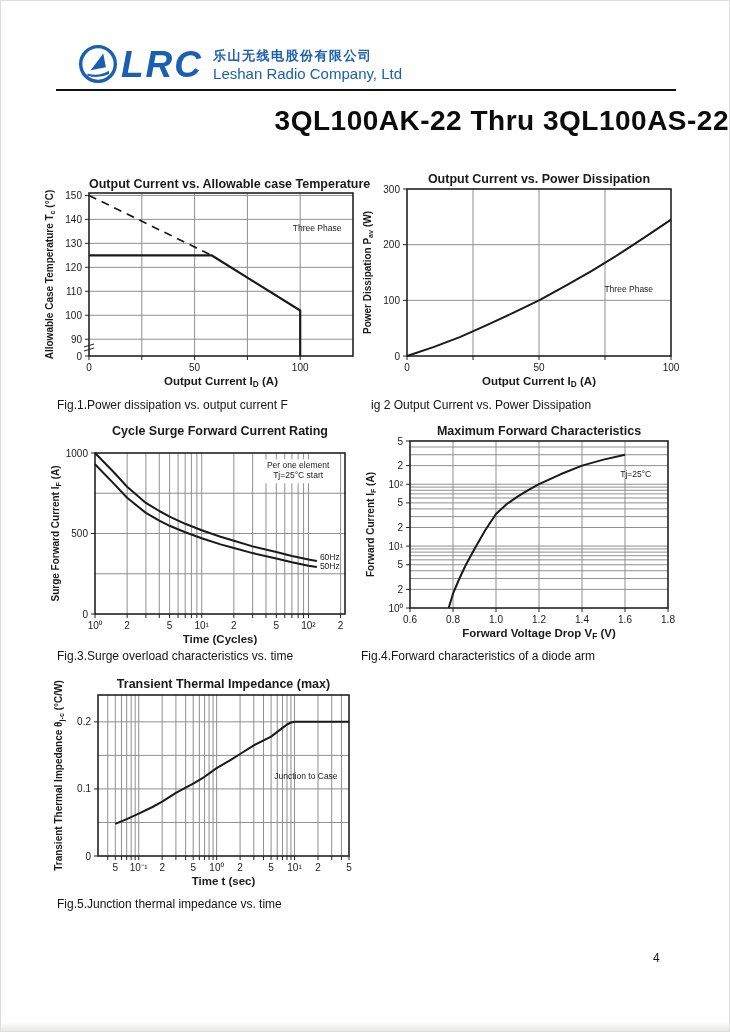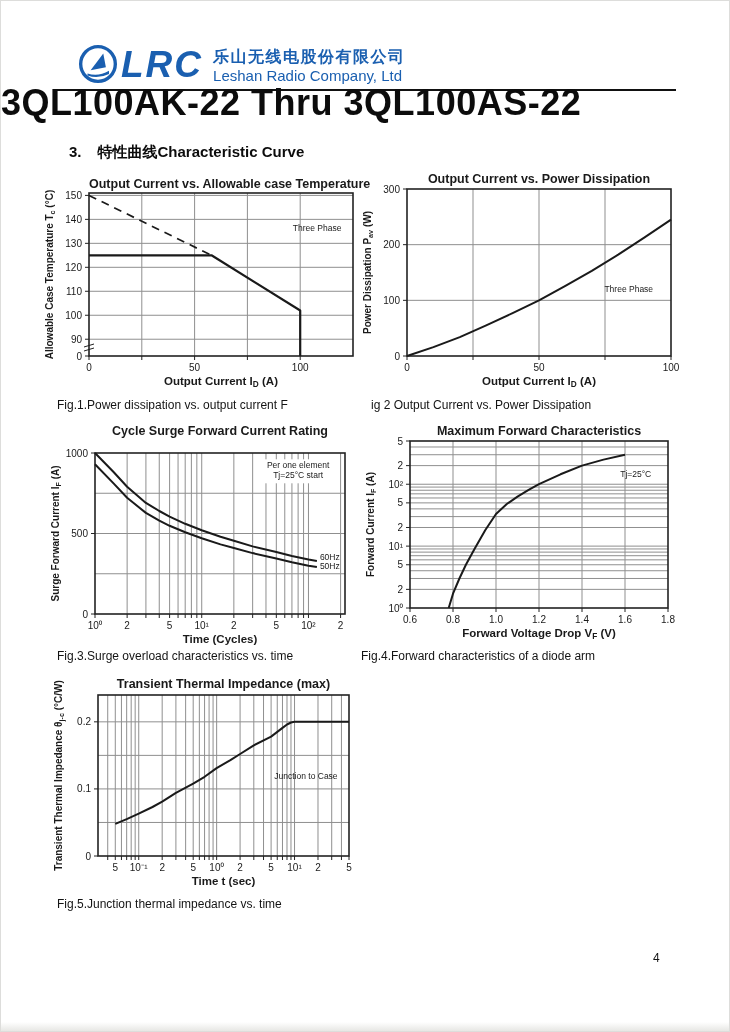--- a/index.html
+++ b/index.html
@@ -9,25 +9,25 @@
     font-family:"Liberation Sans",sans-serif;color:#141414;overflow:hidden;
   }
   .page::after{content:"";position:absolute;left:0;right:0;bottom:0;height:9px;
     background:linear-gradient(#ffffff,#e7e7e4);}
   
   .logo{position:absolute;top:42px;left:76px;display:flex;align-items:center;}
   .logo-mark{width:42px;height:42px;display:block;}
   .logo-lrc{font-size:37px;font-weight:800;font-style:italic;color:#1a5fb0;
     letter-spacing:2px;line-height:1;margin-left:2px;}
   .logo-col{display:flex;flex-direction:column;margin-left:10px;margin-top:4px;}
-  .logo-cn{font-size:16px;font-weight:700;color:#1a5fb0;letter-spacing:1.5px;line-height:1.2;}
+  .logo-cn{font-size:13px;font-weight:700;color:#1a5fb0;letter-spacing:1.5px;line-height:1.2;}
   .logo-en{font-size:15px;color:#1a5fb0;line-height:1.3;}
   .rule{position:absolute;left:55px;top:88px;width:620px;height:2px;background:#111;}
-  .doc-title{position:absolute;top:81px;left:0;width:100%;text-align:left;margin:0;
-    font-size:36px;font-weight:700;letter-spacing:.5px;color:#0c0c0c;}
+  .doc-title{position:absolute;top:104px;left:0;width:100%;text-align:right;margin:0;
+    font-size:28px;font-weight:700;letter-spacing:.5px;color:#0c0c0c;}
   .section{position:absolute;top:142px;left:68px;font-size:15px;font-weight:700;color:#0c0c0c;}
   .section .no{margin-right:16px;}
   
   .fig-title{position:absolute;font-size:12.5px;font-weight:700;color:#1a1a1a;
     text-align:center;white-space:nowrap;}
   .fig-title.right{text-align:right;font-size:13px;}
   svg.chart{position:absolute;overflow:visible;}
   svg.chart text{font-family:"Liberation Sans",sans-serif;fill:#1a1a1a;}
   .caption{position:absolute;font-size:12px;color:#141414;white-space:nowrap;}
   .page-num{position:absolute;left:652px;top:950px;font-size:12px;color:#141414;}
@@ -44,23 +44,20 @@
       <path d="M10 29 Q20 32.5 30.5 26.5 L30.5 29.5 Q20 34.5 10 31 Z" fill="#1a5fb0"></path>
     </svg>
     <span class="logo-lrc">LRC</span>
     <span class="logo-col">
       <span class="logo-cn">乐山无线电股份有限公司</span>
       <span class="logo-en">Leshan Radio Company, Ltd</span>
     </span>
   </div>
   <div class="rule"></div>
   <h1 class="doc-title">3QL100AK-22 Thru 3QL100AS-22</h1>
-  <div class="section">
-    <span class="no">3.</span><span>特性曲线Characteristic Curve</span>
-  </div>
 
   <div class="fig-title" style="left:88px;top:176px;width:264px;">Output Current vs. Allowable case Temperature</div>
   <div class="fig-title" style="left:406px;top:171px;width:264px;">Output Current vs. Power Dissipation</div>
   <div class="fig-title" style="left:94px;top:423px;width:250px;">Cycle Surge Forward Current Rating</div>
   <div class="fig-title" style="left:409px;top:423px;width:258px;">Maximum Forward Characteristics</div>
   <div class="fig-title" style="left:97px;top:676px;width:251px;">Transient Thermal Impedance (max)</div>
 
   <svg class="chart" style="left:40px;top:184px;" width="330" height="205">
       <g>
         <line x1="100.8" x2="100.8" y1="8" y2="171" stroke="#8f8f8f" stroke-width="1"></line>

